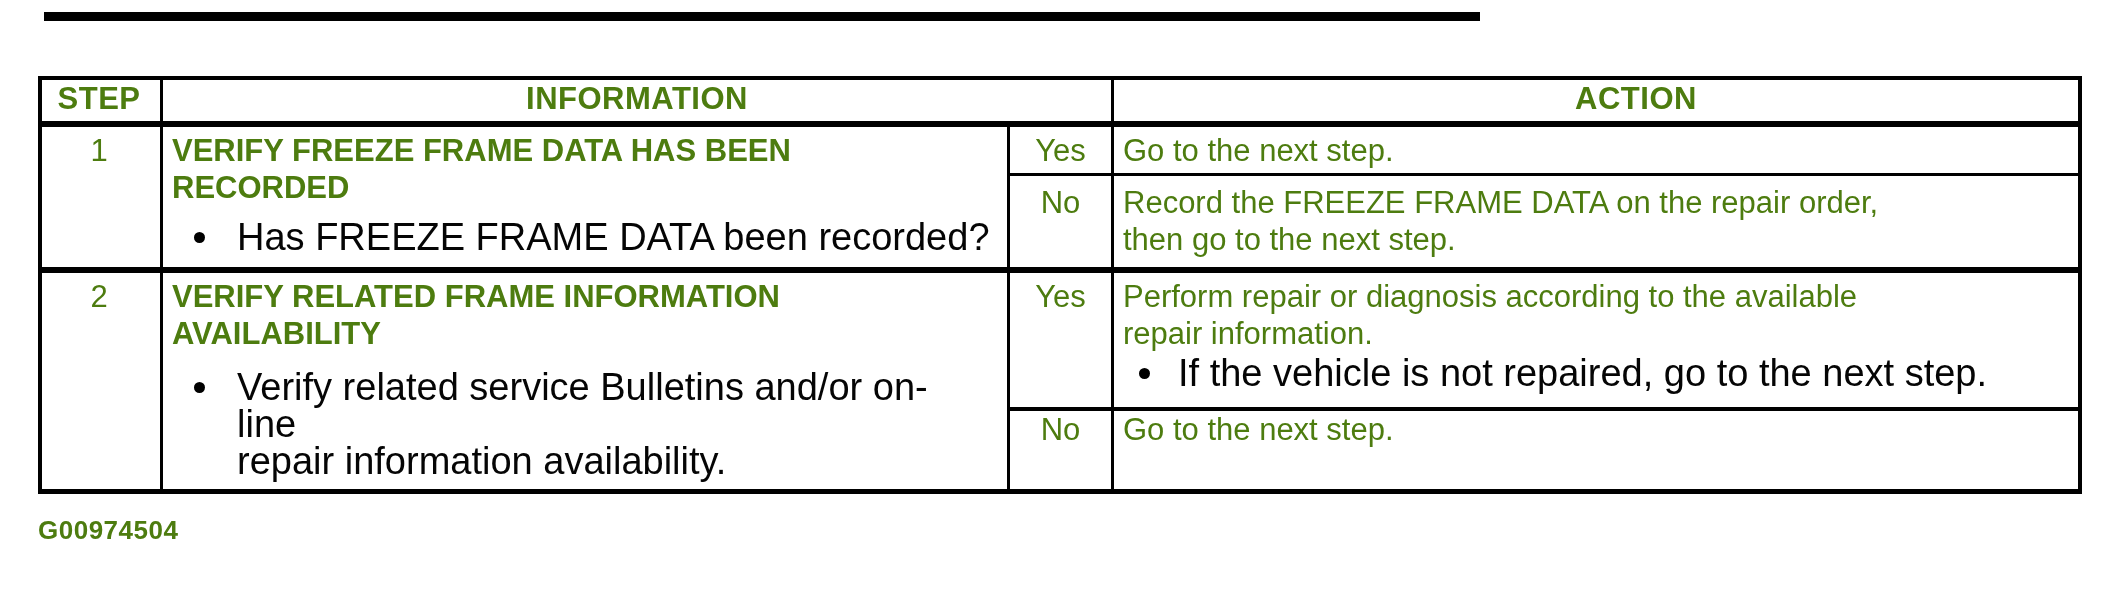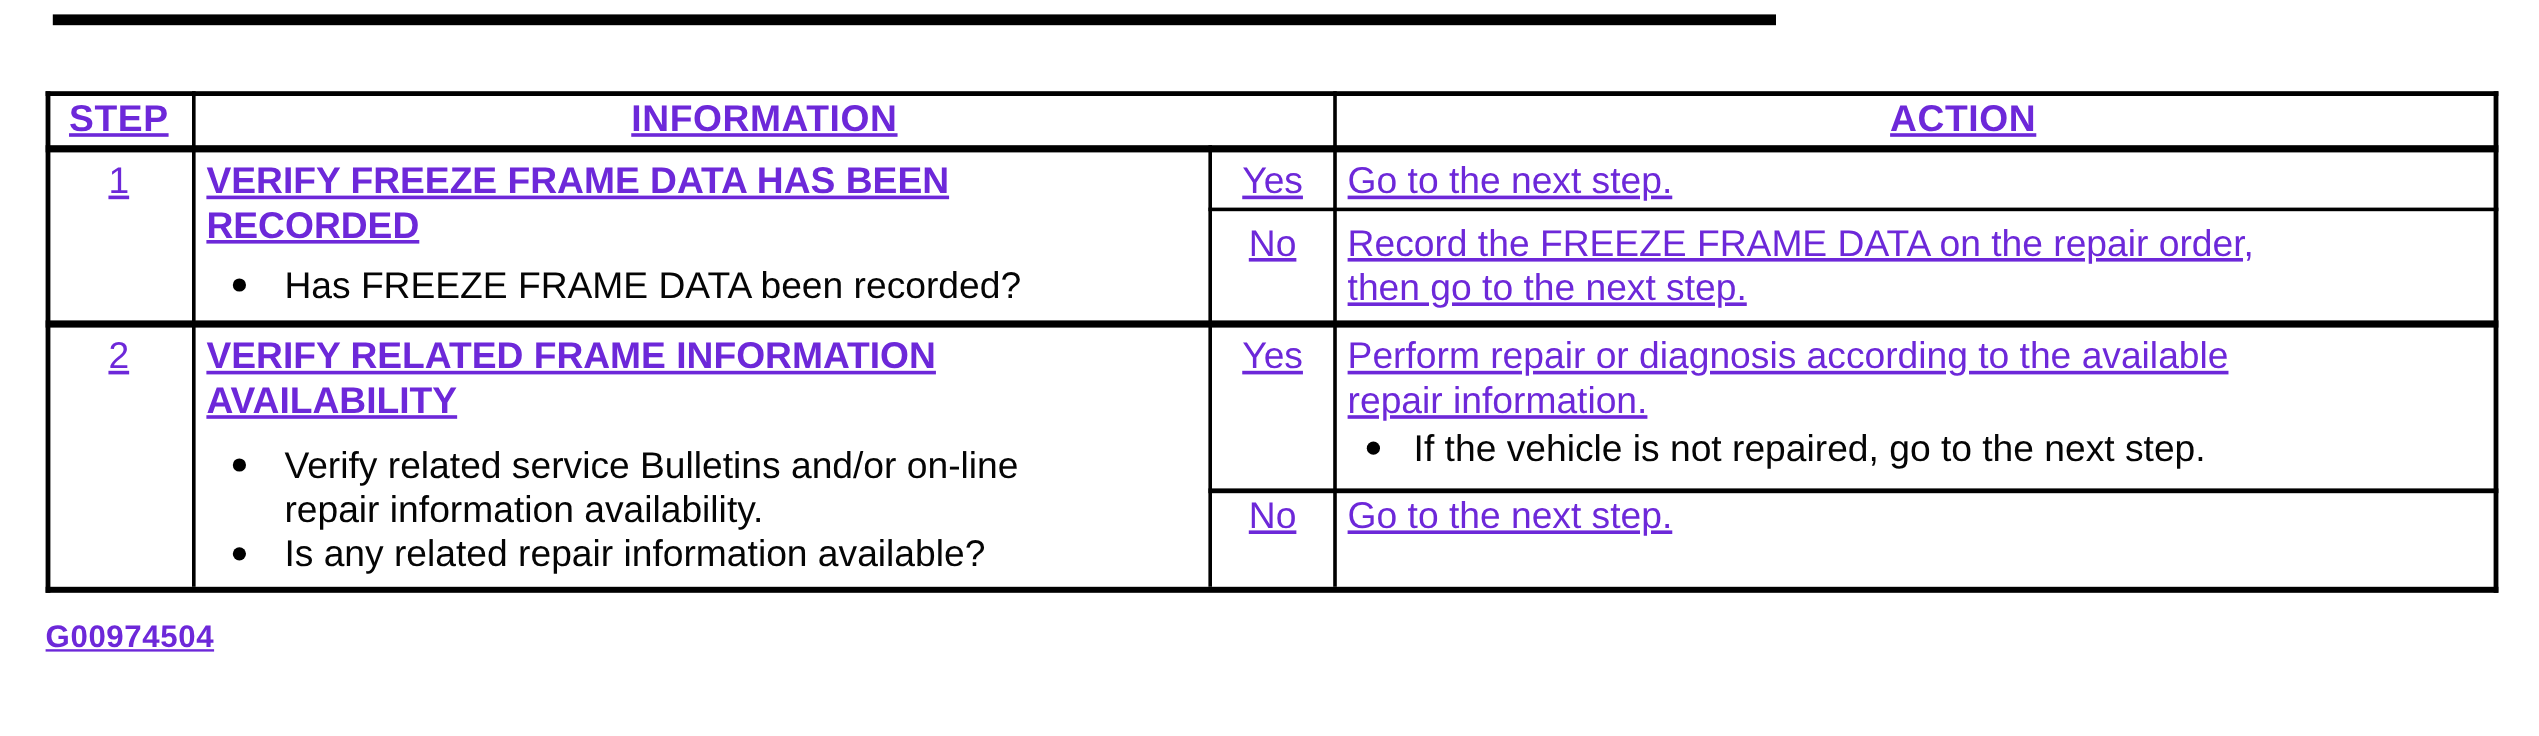--- a/index.html
+++ b/index.html
@@ -10,32 +10,31 @@
     color: #000;
     position: relative;
     overflow: hidden;
   }
   .page { position: absolute; left: 0; top: 0; width: 2116px; height: 613px; background: #fff; }
   .line { position: absolute; background: #000; }
   .txt {
     position: absolute;
     font-size: 31px;
     line-height: 37px;
-    color: #6d28d9;
+    color: #4d7c0f;
     white-space: pre-line;
-    text-decoration: underline;
   }
   .bold { font-weight: 700; }
   .center { text-align: center; }
   .hdr { font-size: 31px; font-weight: 700; letter-spacing: 0.5px; }
   ul.blist { position: absolute; list-style: none; }
   ul.blist li {
     position: relative;
     padding-left: 47px;
-    font-size: 31px;
+    font-size: 38px;
     line-height: 37px;
     color: #050505;
   }
   ul.blist li::before {
     content: "";
     position: absolute;
     left: 4px; top: 13px;
     width: 11px; height: 11px;
     border-radius: 50%;
     background: #000;
@@ -82,21 +81,20 @@
   <div class="txt" style="left:1123px; top:184px; width:950px;">Record the FREEZE FRAME DATA on the repair order,
 then go to the next step.</div>
 
   <div class="txt center" style="left:38px; top:278px; width:122px;">2</div>
 
   <div class="txt bold" style="left:172px; top:278px; width:840px;">VERIFY RELATED FRAME INFORMATION
 AVAILABILITY</div>
   <ul class="blist" style="left:190px; top:369px; width:790px;">
     <li style="white-space:pre-line;">Verify related service Bulletins and/or on-line
 repair information availability.</li>
-    <li>Is any related repair information available?</li>
   </ul>
 
   <div class="txt center" style="left:1010px; top:278px; width:101px;">Yes</div>
   <div class="txt" style="left:1123px; top:278px; width:950px;">Perform repair or diagnosis according to the available
 repair information.</div>
   <ul class="blist action" style="left:1135px; top:355px; width:920px;">
     <li>If the vehicle is not repaired, go to the next step.</li>
   </ul>
 
   <div class="txt center" style="left:1010px; top:411px; width:101px;">No</div>

